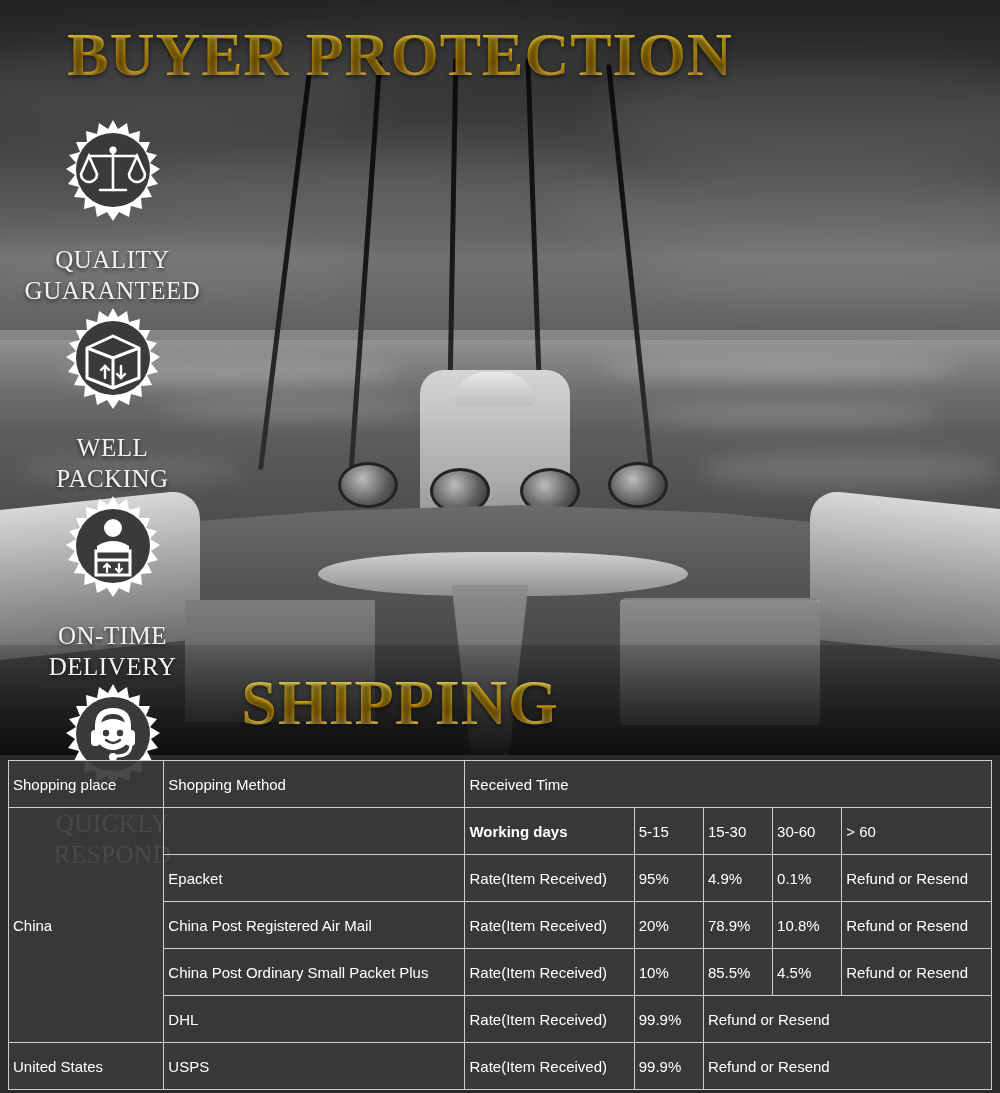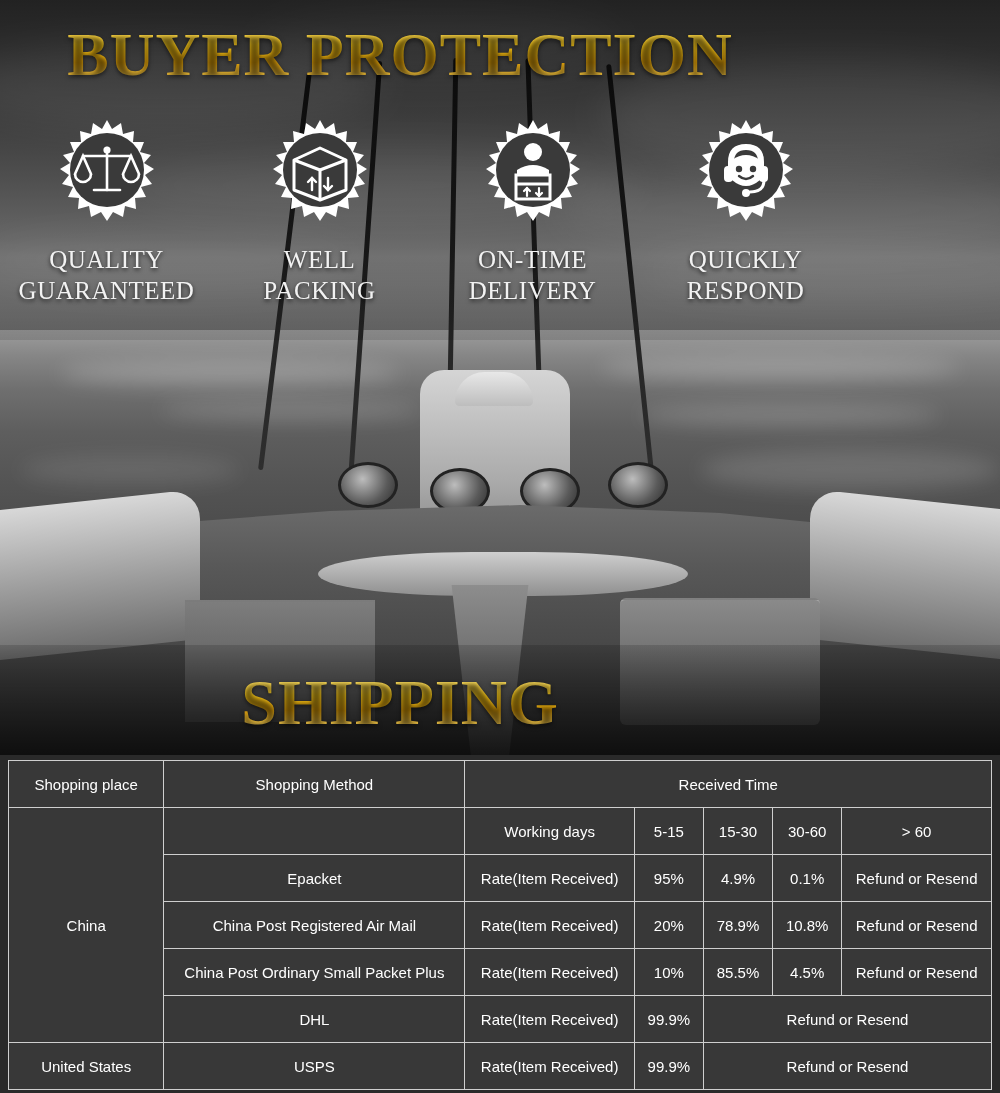--- a/index.html
+++ b/index.html
@@ -186,20 +186,21 @@
   }
 
   
   .features {
     position: absolute;
     left: 0; top: 118px;
     width: 852px;
     display: flex;
     justify-content: space-around;
     align-items: flex-start;
+    flex-direction: column;
   }
   .feature {
     width: 225px;
     text-align: center;
   }
   .badge {
     width: 116px;
     height: 116px;
     margin: 0 auto 10px auto;
     position: relative;
@@ -224,31 +225,31 @@
   }
   table.shipping {
     width: 984px;
     border-collapse: collapse;
     font-family: "Liberation Sans", sans-serif;
     color: #ffffff;
     background: rgba(58,58,58,0.92);
   }
   table.shipping td {
     border: 1px solid #cfcfcf;
-    text-align: center;
+    text-align: left;
     vertical-align: middle;
     font-size: 15px;
     padding: 6px 4px;
     height: 34px;
   }
   td.head { font-size: 16px; }
   td.tall { height: 42px; }
   .col-place    { width: 155px; }
   .col-method   { width: 315px; }
-  .col-rate     { width: 170px; }
+  .col-rate     { width: 170px; font-weight: bold; }
   .col-num      { width: 62px; }
   .col-wide     { width: 150px; }
 </style>
 </head>
 <body>
 
 <div class="page">
 
   <div class="photo">
     <div class="cloud c1"></div>

